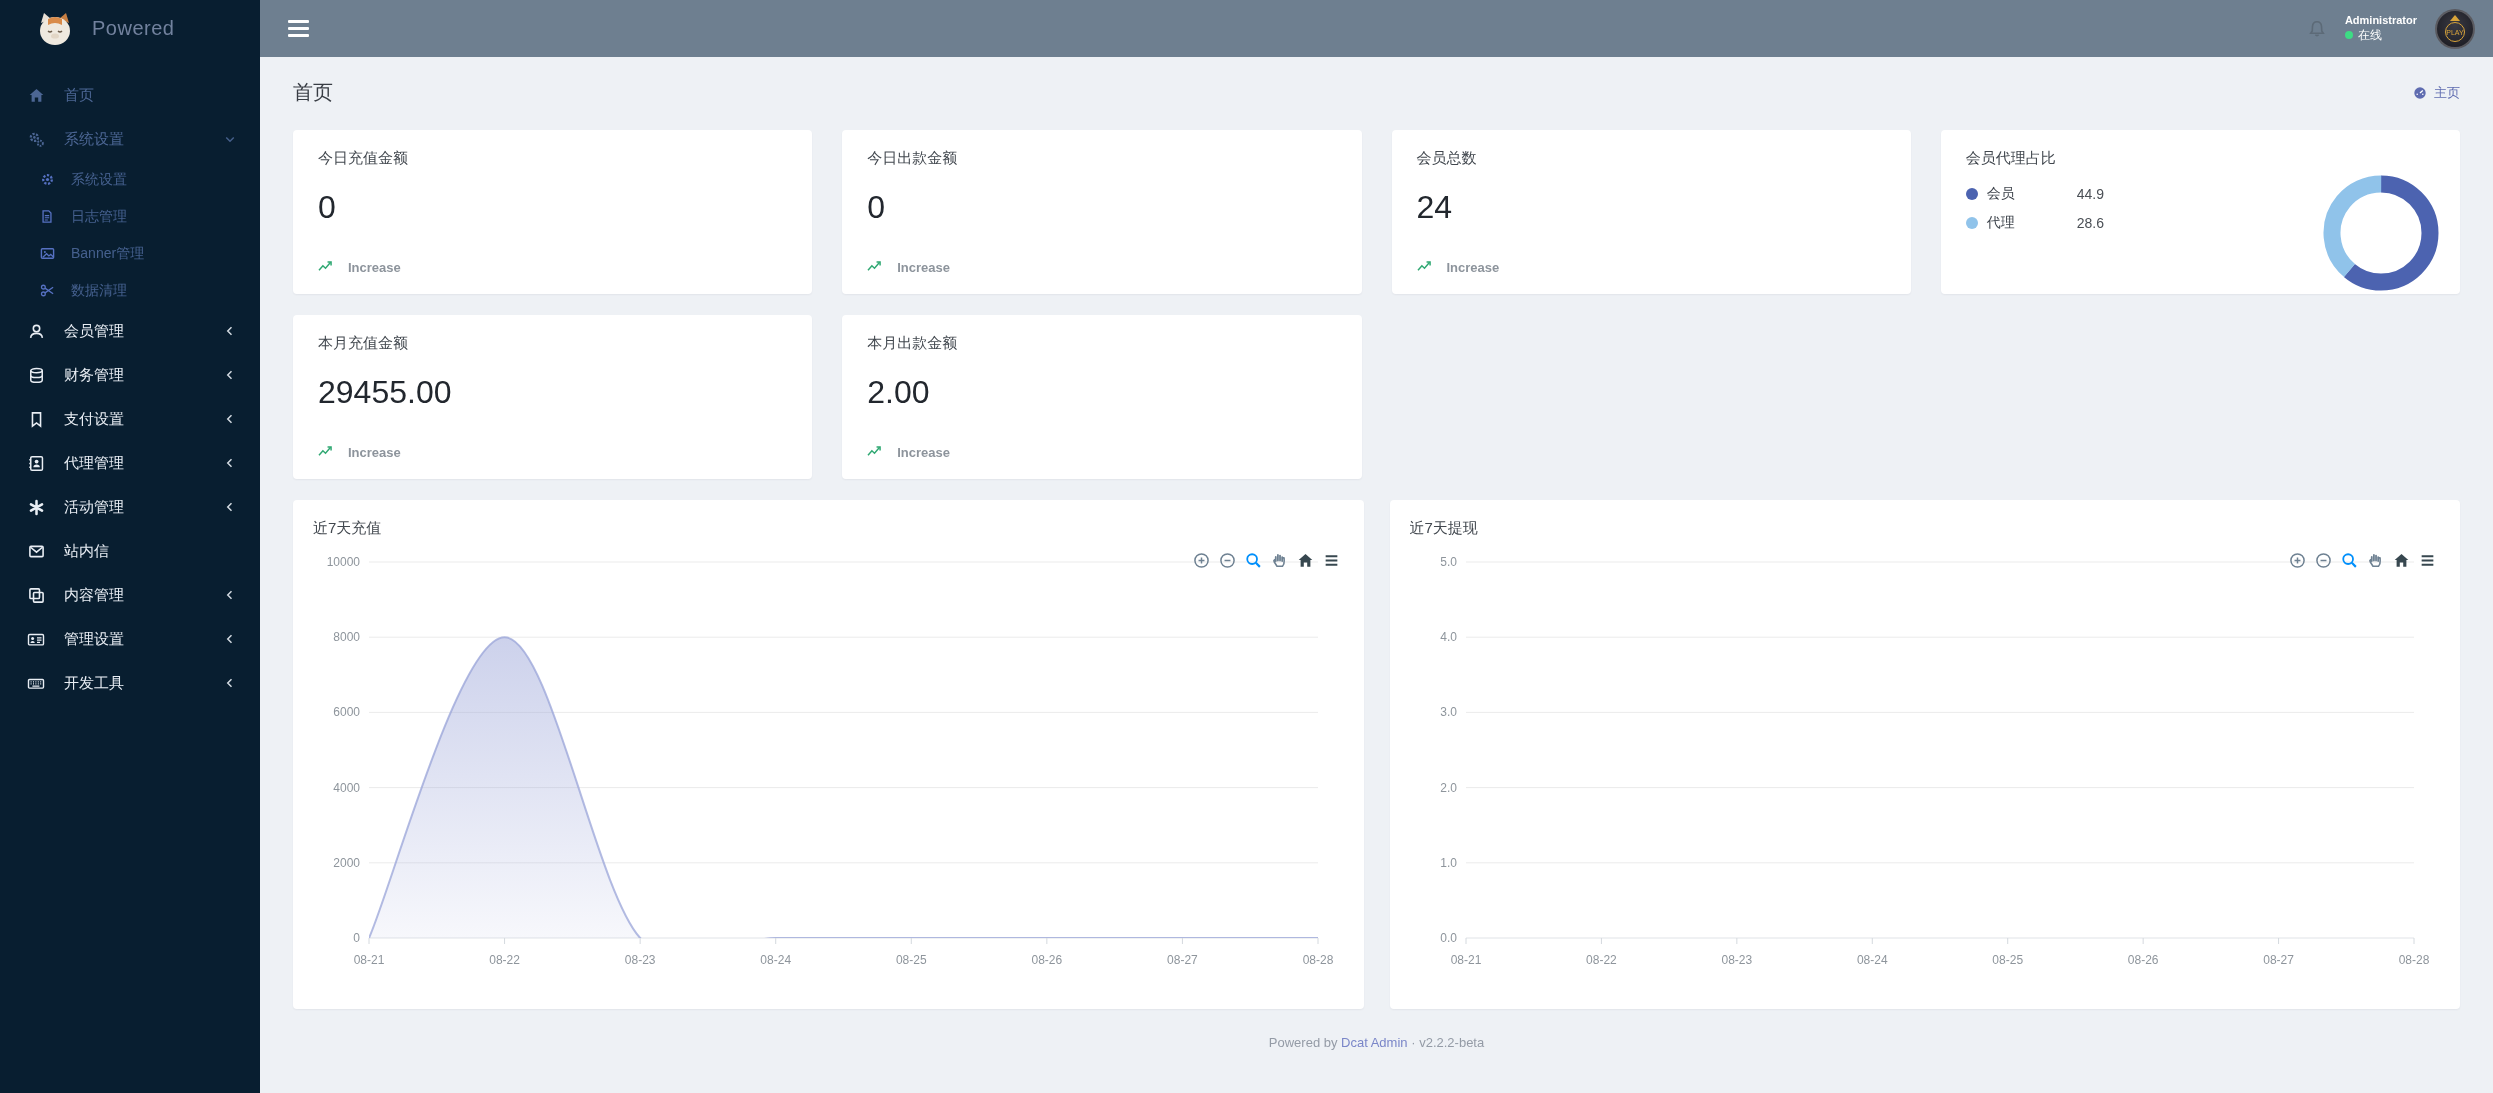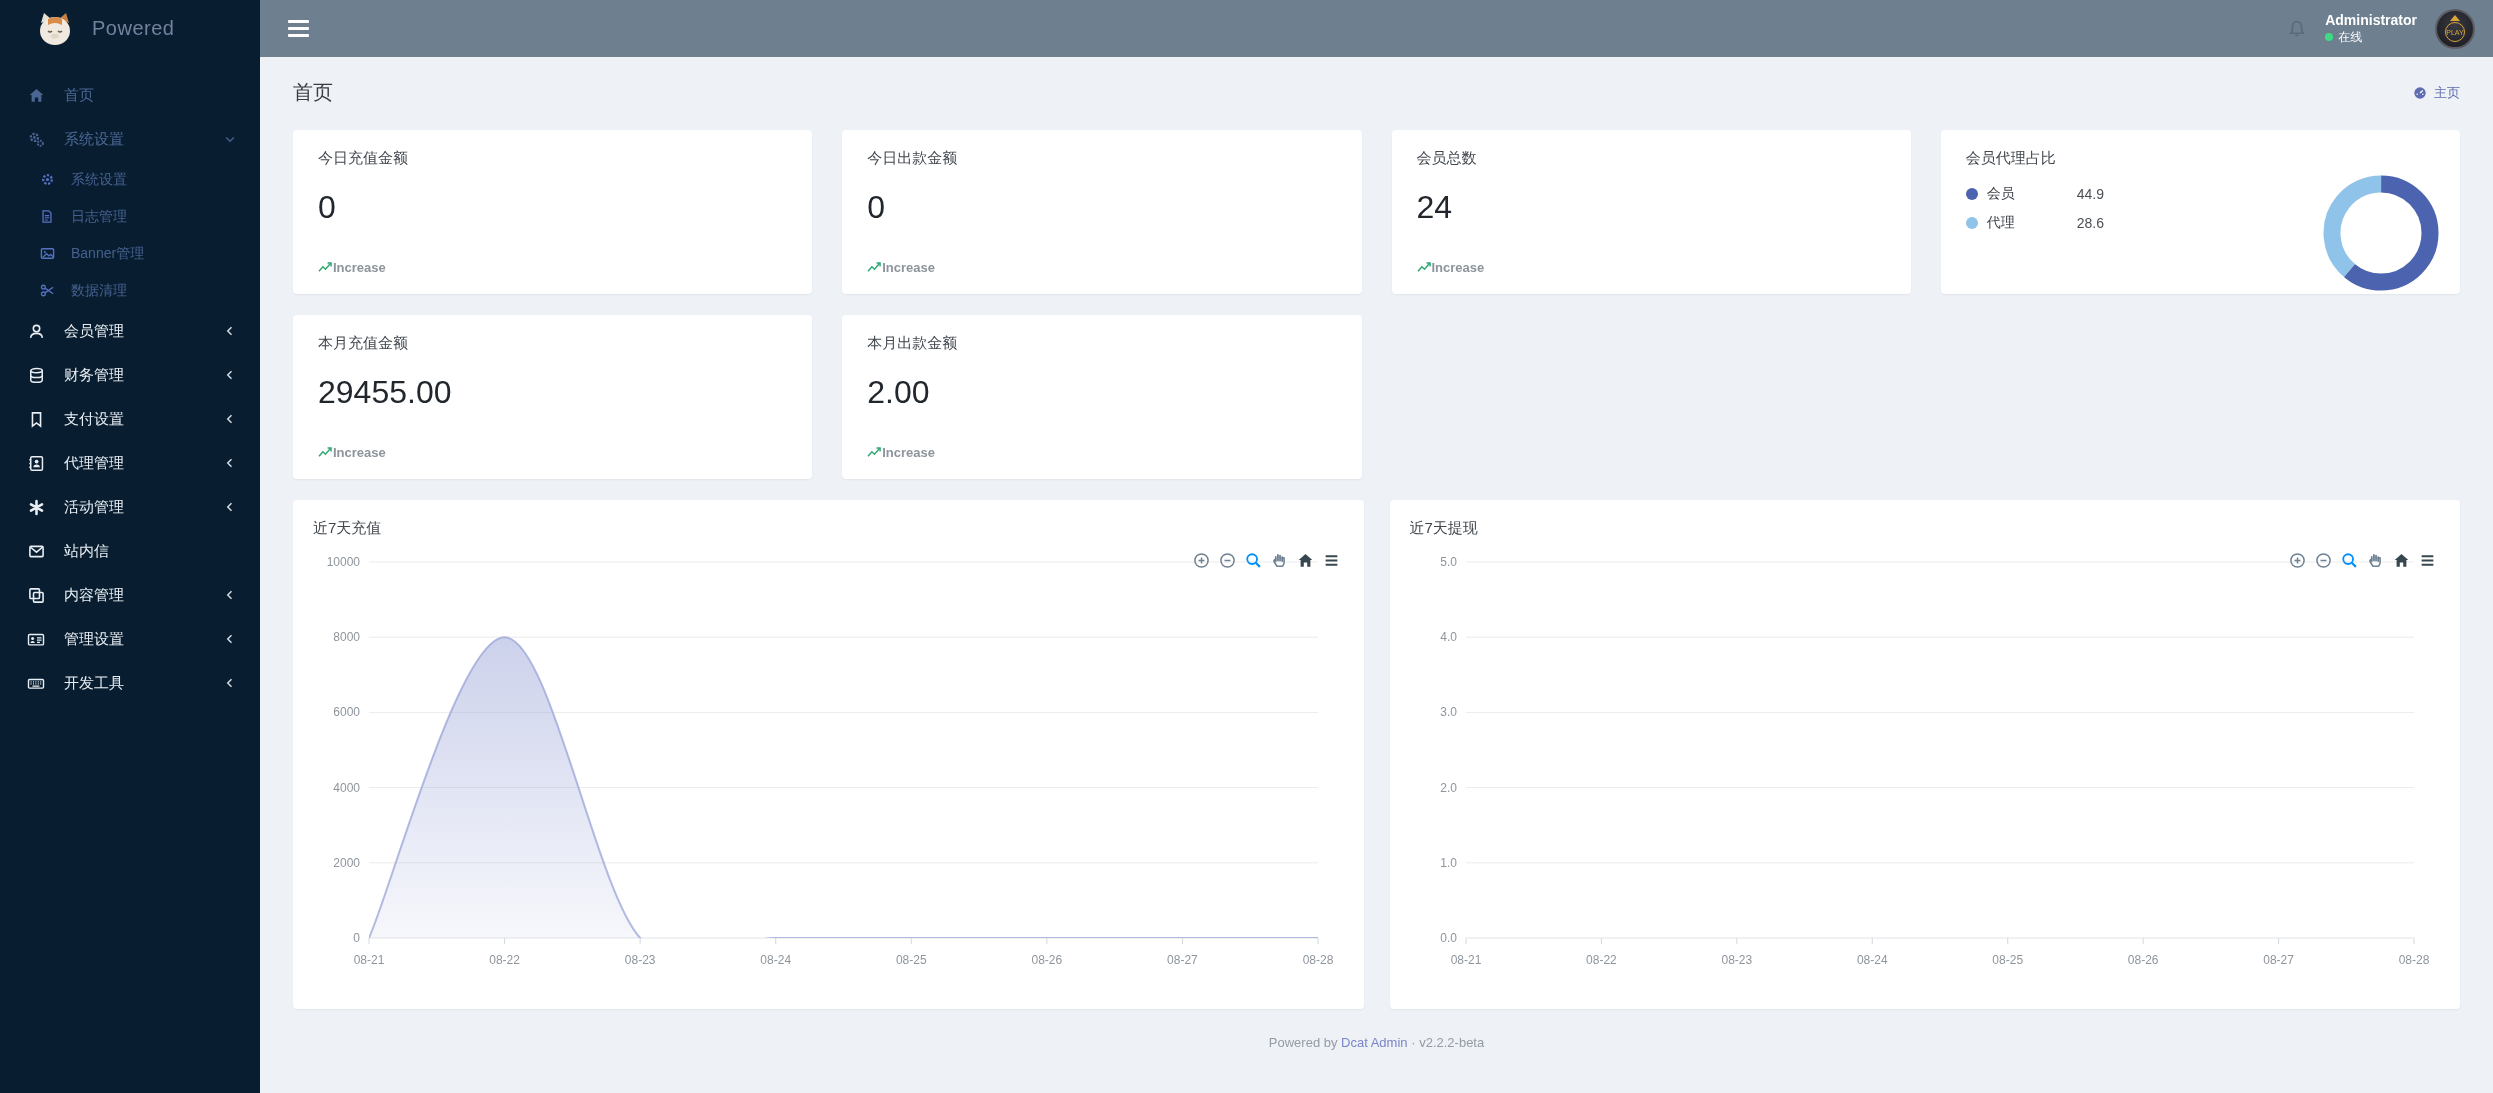--- a/index.html
+++ b/index.html
@@ -25,21 +25,21 @@
   .mi.sub .mic { color: #5671c2; width: 20px; }
 
   
   .navbar { position: fixed; left: 260px; right: 0; top: 0; height: 57px;
     background: #6e7f90; display: flex; align-items: center; padding: 0 18px 0 22px; z-index: 9; }
   .hamburger { display: inline-flex; flex-direction: column; gap: 4px; cursor: pointer; padding: 6px; }
   .hamburger i { display: block; width: 21px; height: 3px; background: #fff; border-radius: 1px; }
   .nav-right { margin-left: auto; display: flex; align-items: center; gap: 18px; }
   .bell { display: inline-flex; color: #5c6a77; cursor: pointer; }
   .user-block { text-align: right; color: #fff; line-height: 1.25; cursor: pointer; }
-  .user-name { font-size: 14px; font-weight: 700; }
+  .user-name { font-size: 11px; font-weight: 700; }
   .user-status { font-size: 12px; display: flex; align-items: center; justify-content: flex-start; gap: 5px; }
   .dot-online { width: 8px; height: 8px; border-radius: 50%; background: #3ddc84; display: inline-block; }
   .avatar { width: 40px; height: 40px; border-radius: 50%; background: radial-gradient(circle at 50% 40%, #3a3a44, #17171d);
     display: flex; flex-direction: column; align-items: center; justify-content: center; cursor: pointer;
     border: 2px solid rgba(255,255,255,.25); }
   .avatar .crown { width: 0; height: 0; border-left: 5px solid transparent; border-right: 5px solid transparent;
     border-bottom: 6px solid #d9a43a; margin-bottom: 1px; }
   .avatar .ptxt { font-size: 7px; color: #d9a43a; border: 1px solid #d9a43a; border-radius: 50%;
     width: 20px; height: 20px; display: flex; align-items: center; justify-content: center; }
 
@@ -49,21 +49,21 @@
   .page-title { font-size: 20px; color: #383d44; font-weight: 400; }
   .breadcrumb { margin-left: auto; display: flex; align-items: center; gap: 7px;
     font-size: 13px; color: #5f6cb0; cursor: pointer; }
 
   .grid4 { display: grid; grid-template-columns: repeat(4, 1fr); gap: 30px; margin-bottom: 21px; }
   .card { background: #fff; border-radius: 4px; box-shadow: 0 1px 2px rgba(30,40,60,.06);
     padding: 19px 25px; position: relative; }
   .stat-card { height: 164px; display: flex; flex-direction: column; }
   .stat-title { font-size: 15px; color: #41474e; }
   .stat-value { font-size: 32px; color: #22272e; margin-top: 21px; }
-  .stat-foot { margin-top: auto; display: flex; align-items: center; gap: 0;
+  .stat-foot { margin-top: auto; display: flex; gap: 15px;
     font-size: 13px; color: #8d949c; font-weight: 700; }
 
   .pie-legend { margin-top: 17px; display: flex; flex-direction: column; gap: 11px; }
   .pl-row { display: flex; align-items: center; font-size: 14px; color: #3e444c; }
   .pl-dot { width: 12px; height: 12px; border-radius: 50%; margin-right: 9px; }
   .pl-label { width: 90px; }
   .pl-val { color: #4a4f55; }
   .donut-wrap { position: absolute; right: 20px; top: 44px; width: 118px; height: 118px; }
 
   .grid2 { display: grid; grid-template-columns: repeat(2, 1fr); gap: 26px; margin-bottom: 0; }

